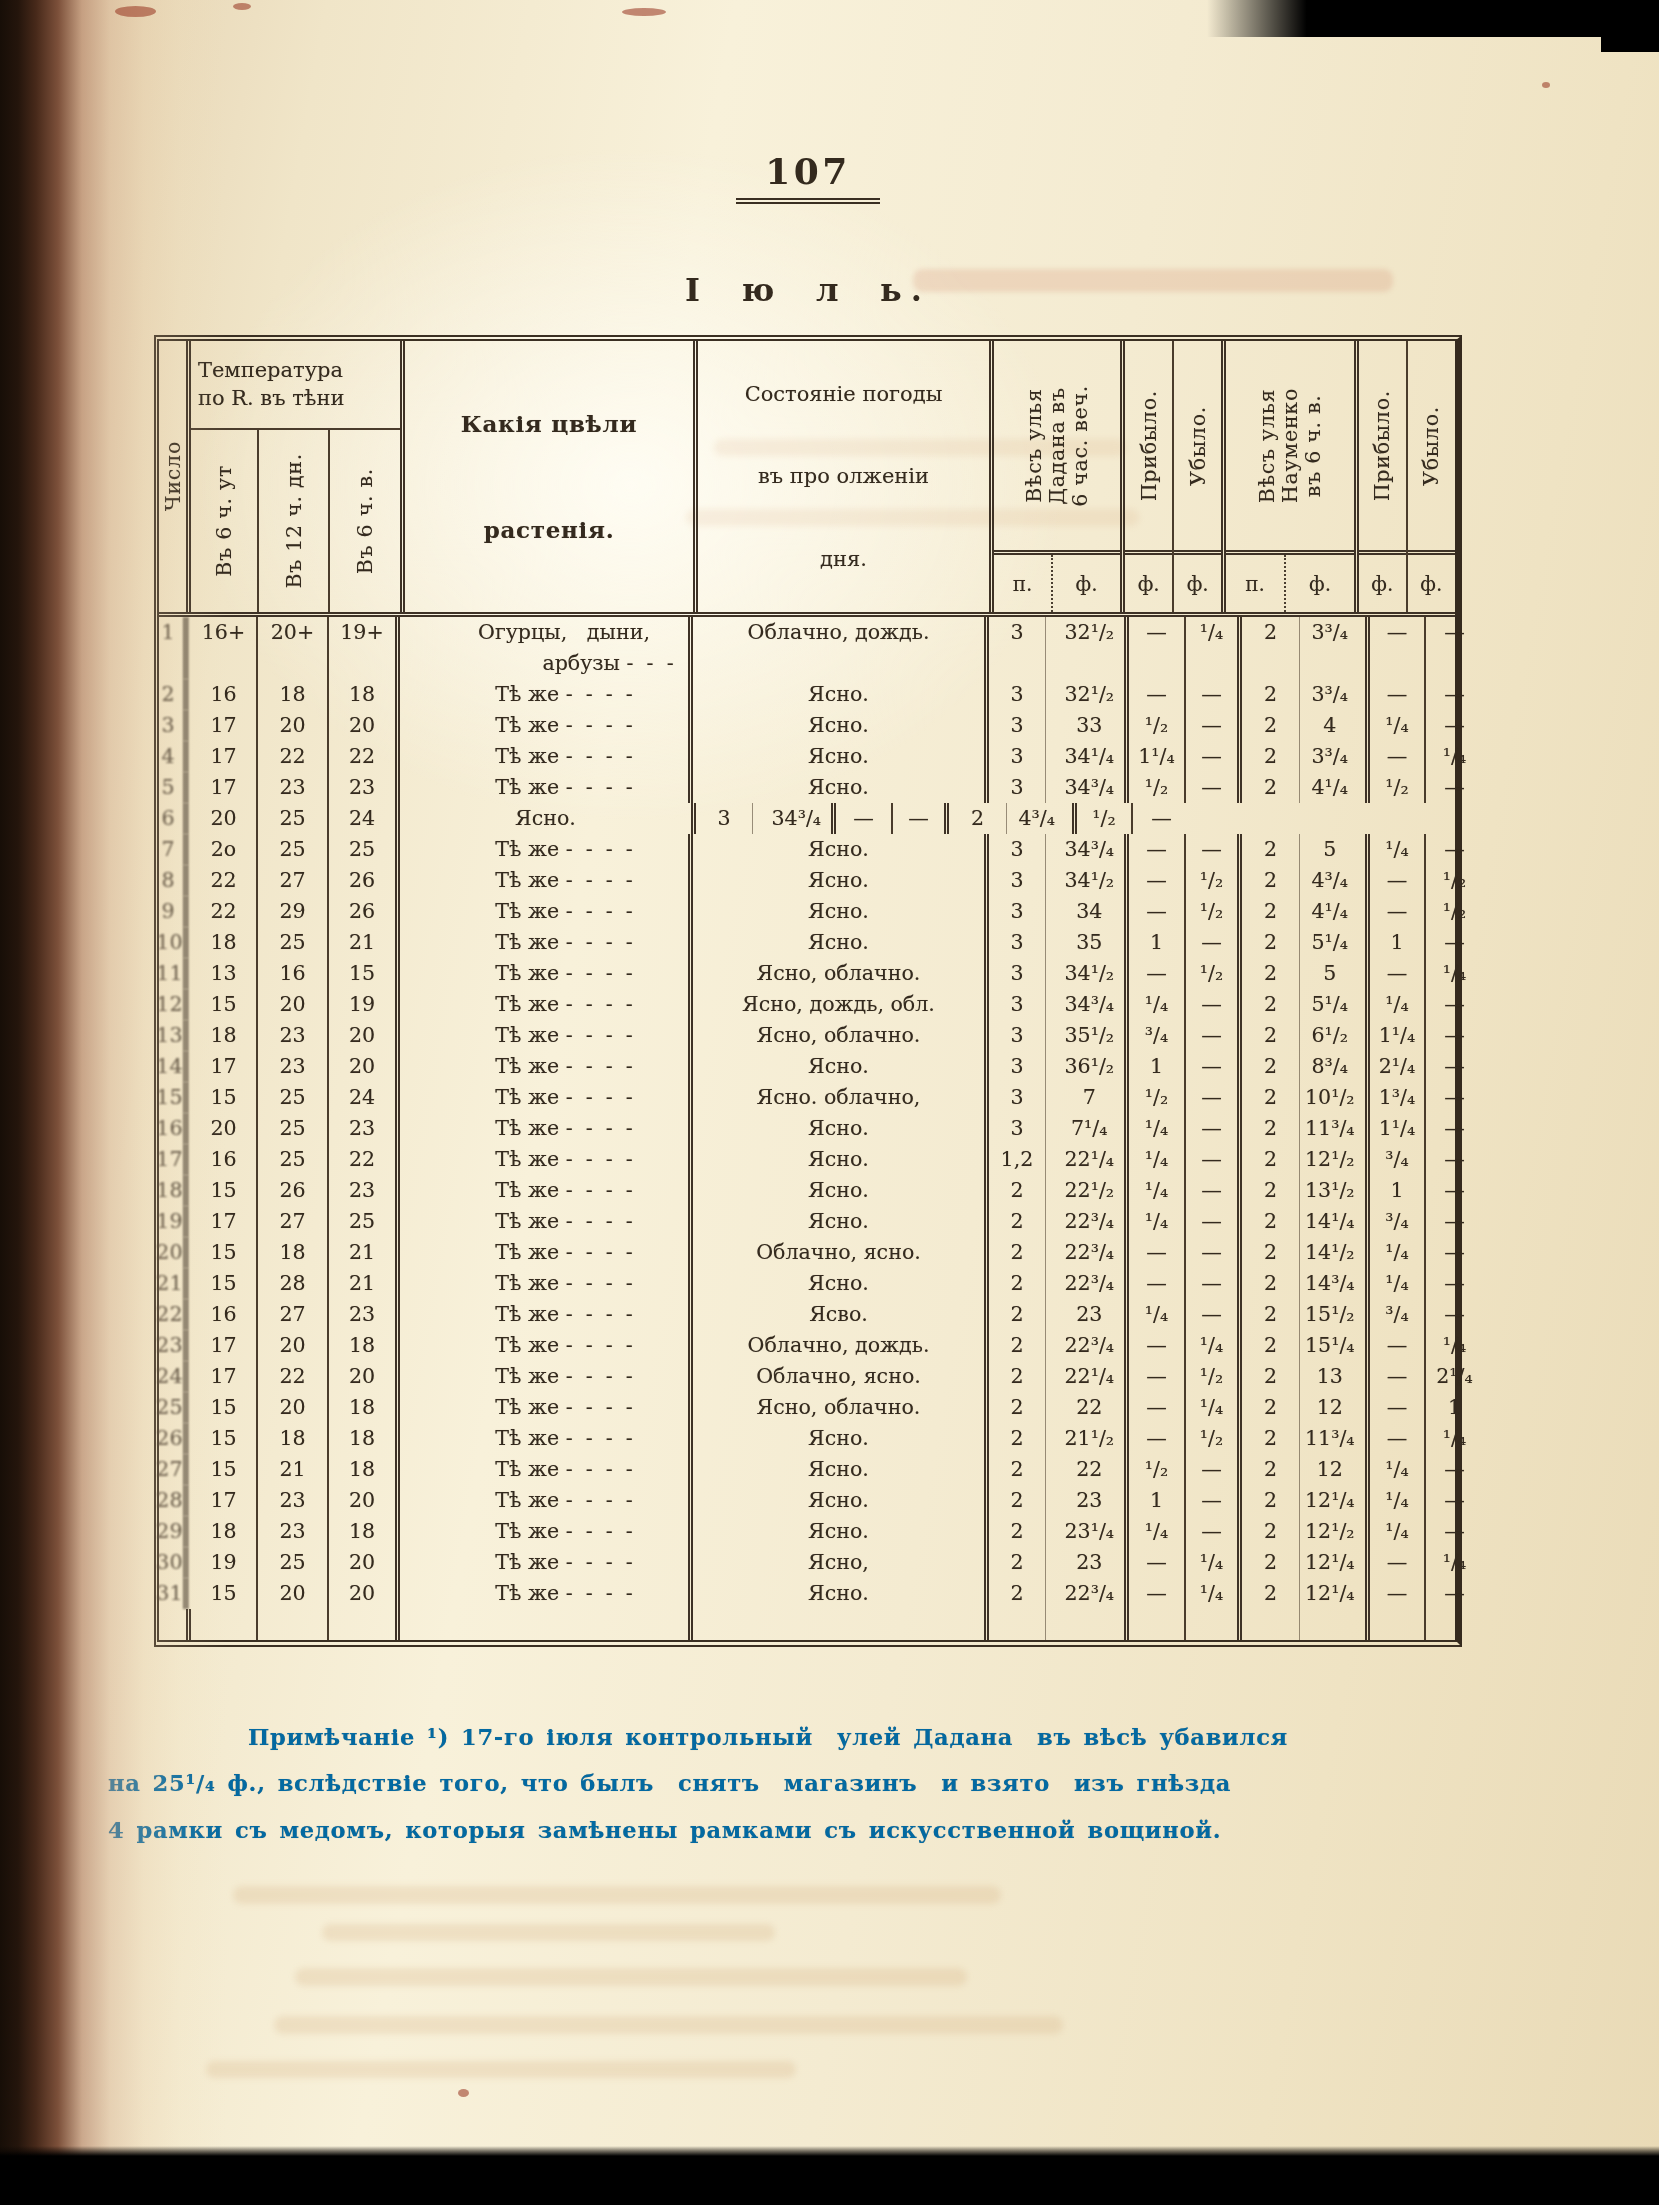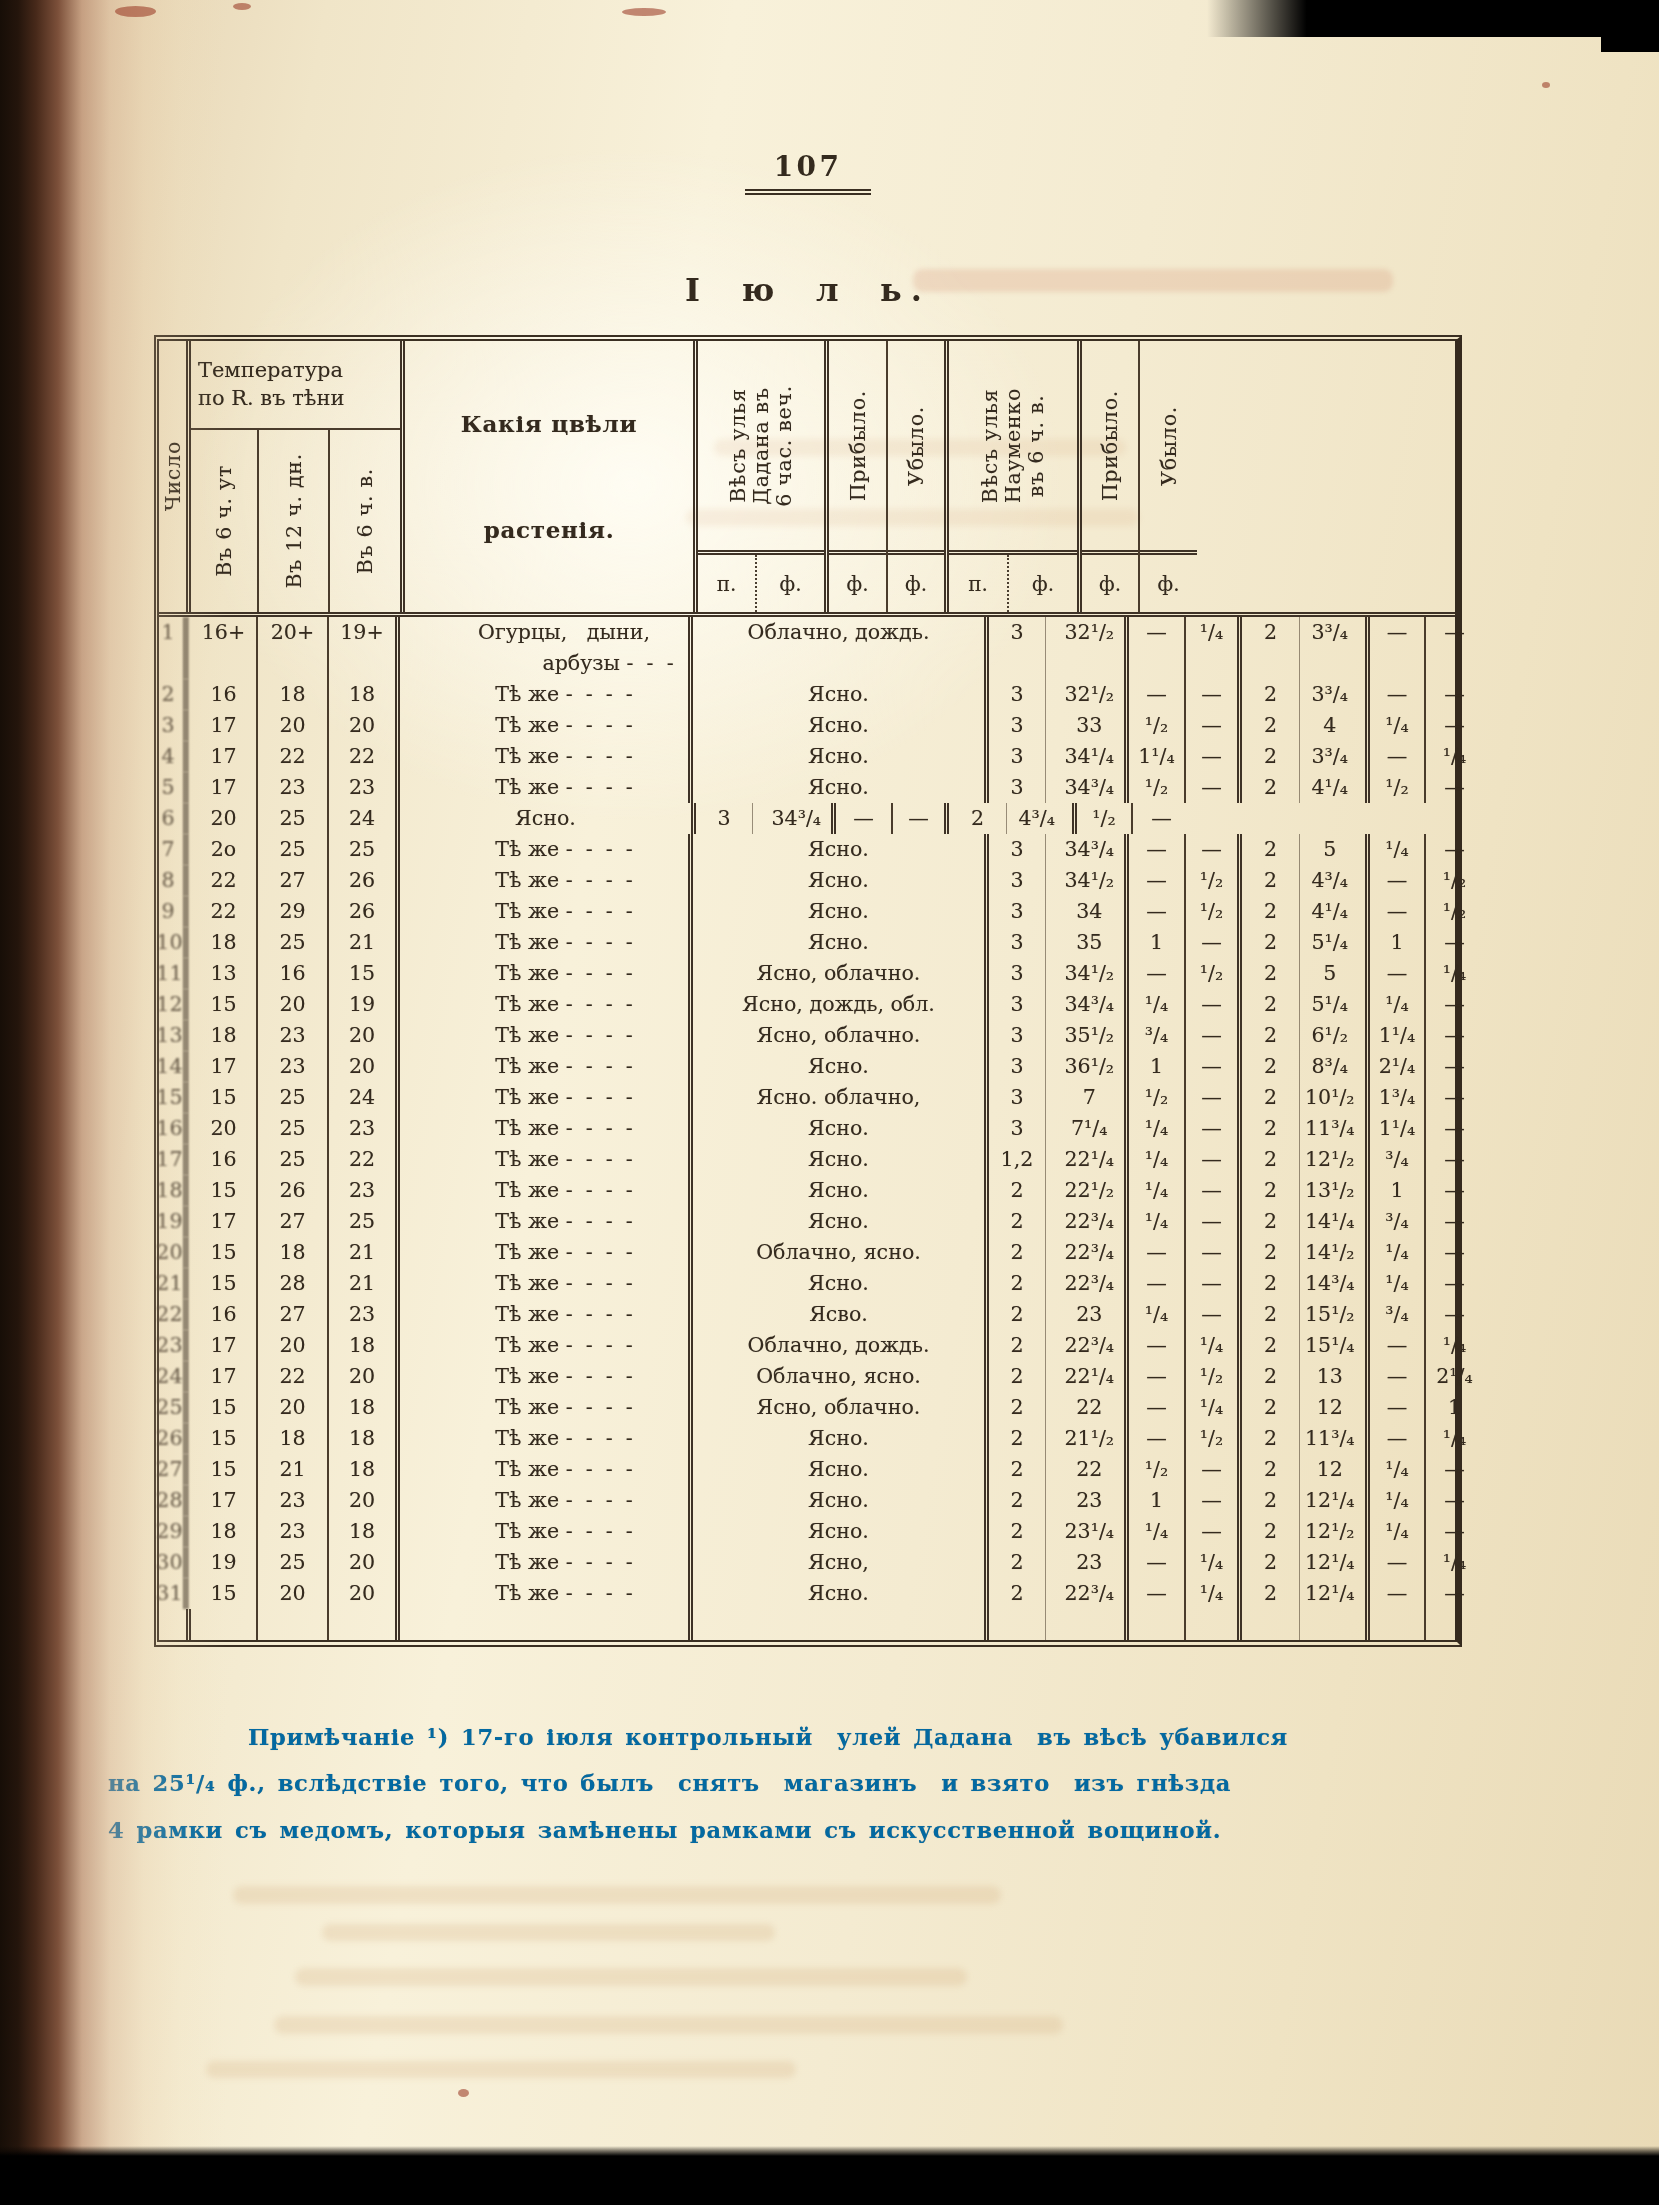--- a/index.html
+++ b/index.html
@@ -26,21 +26,21 @@
     background:linear-gradient(to left,#000 0,#000 78%,rgba(0,0,0,0) 100%);}
   .band-rightcorner{right:0;top:0;width:59px;height:52px;z-index:40;background:#000;}
   .ghost{z-index:1;pointer-events:none;border-radius:9.6px;filter:blur(3.4px);
     background:rgba(198,148,92,.18);}
   .ghost.light{background:rgba(202,150,100,.12);}
   .ghost.red{background:rgba(205,125,95,.20);filter:blur(2.7px);}
   .speck{z-index:35;border-radius:50%;filter:blur(0.7px);background:rgba(150,50,30,.55);}
   
   .centercol{left:154px;width:1308px;text-align:center;}
   .pagenum{top:150px;z-index:5;}
-  .pagenum span{display:inline-block;font-size:28px;font-weight:bold;letter-spacing:3.4px;
+  .pagenum span{display:inline-block;font-size:36px;font-weight:bold;letter-spacing:3.4px;
     padding:0 29px 5.5px 29px;border-bottom:6.2px double #3a2f22;}
   .title{top:271px;z-index:5;font-size:32px;font-weight:bold;letter-spacing:9px;word-spacing:12.4px;}
   
   .sheet{left:154px;top:335px;width:1308px;z-index:10;box-sizing:border-box;
     border-top:6.2px double #3a2f22;border-bottom:7.5px double #3a2f22;
     border-left:5.5px double #3a2f22;border-right:7.5px solid #352a1e;
     text-shadow:0 0 0.7px rgba(52,42,30,.35);}
   .hdr{display:flex;height:271px;box-sizing:border-box;}
   .td,.hc{box-sizing:border-box;flex:none;}
   
@@ -128,20 +128,25 @@
           <span class="vtext">Въ 6 ч. в.</span>
         </div>
       </div>
     </div>
 
     <div class="hc cl-pl hc-tall big-head">
       <span>Какія цвѣли</span>
       <span>растенія.</span>
     </div>
 
+    <div class="hc cl-we hc-tall we-head">
+      <span>Состояніе погоды</span>
+      <span>въ про олженіи</span>
+      <span>дня.</span>
+    </div>
 
     <div class="hcol w-dadan">
       <div class="vlabel-area">
         <span class="vtext">
           <span class="vline">Вѣсъ улья</span>
           <span class="vline">Дадана въ</span>
           <span class="vline">6 час. веч.</span>
         </span>
       </div>
       <div class="subrow">

